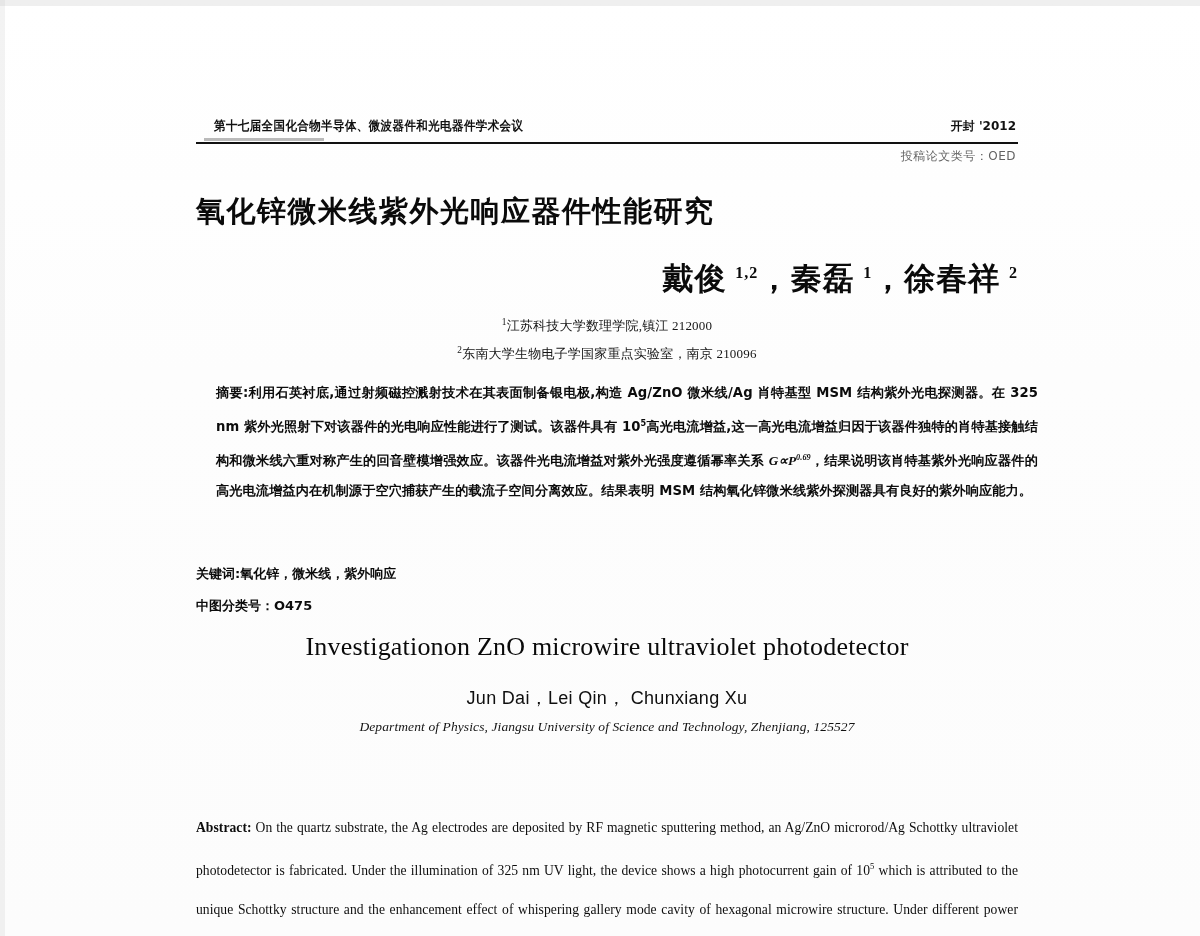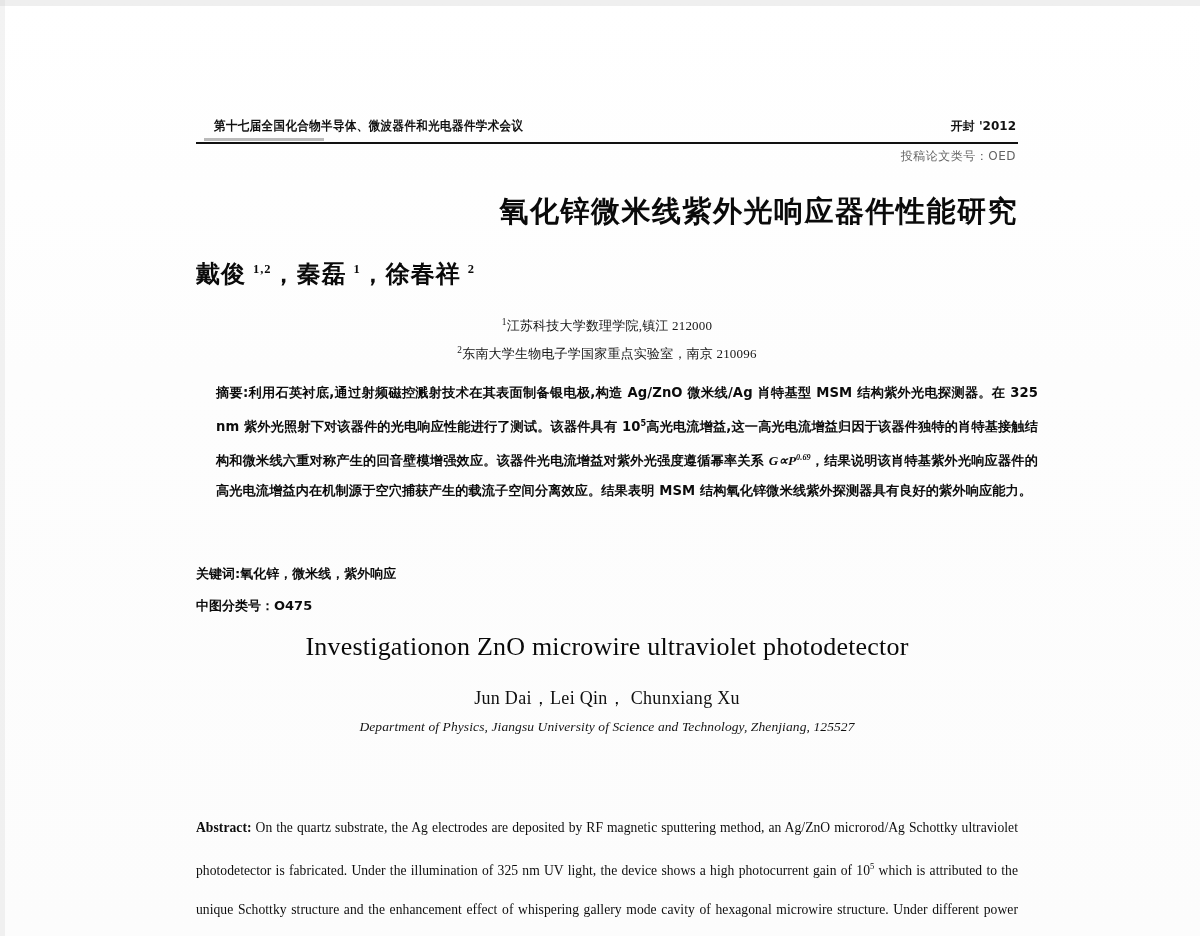--- a/index.html
+++ b/index.html
@@ -99,36 +99,36 @@
     white-space: nowrap;
     filter: blur(0.25px);
   }
 
   
   .cn-title {
     position: absolute;
     top: 192px;
     left: 0;
     width: 822px;
-    text-align: right;
+    text-align: left;
     font-family: "DejaVu Sans", sans-serif;
     font-weight: bold;
     font-size: 29px;
     letter-spacing: 1.5px;
     color: #0a0a0a;
   }
   .cn-authors {
     position: absolute;
     top: 258px;
     left: 0;
     width: 822px;
-    text-align: left;
+    text-align: right;
     font-family: "Liberation Serif", serif;
     font-weight: bold;
-    font-size: 24px;
+    font-size: 31px;
     letter-spacing: 1px;
     color: #0a0a0a;
   }
   .cn-authors sup { font-size: 0.52em; font-weight: bold; vertical-align: super; }
 
   .affil {
     position: absolute;
     left: 0;
     width: 822px;
     text-align: center;
@@ -183,21 +183,21 @@
     font-size: 26px;
     color: #0a0a0a;
     letter-spacing: 0.2px;
   }
   .en-authors {
     position: absolute;
     top: 686px;
     left: 0;
     width: 822px;
     text-align: center;
-    font-family: Liberation Serif, serif;
+    font-family: Liberation Sans, sans-serif;
     font-size: 18px;
     color: #0f0f0f;
     letter-spacing: 0.3px;
   }
   .en-affil {
     position: absolute;
     left: 0;
     width: 822px;
     text-align: center;
     font-family: "Liberation Serif", serif;

